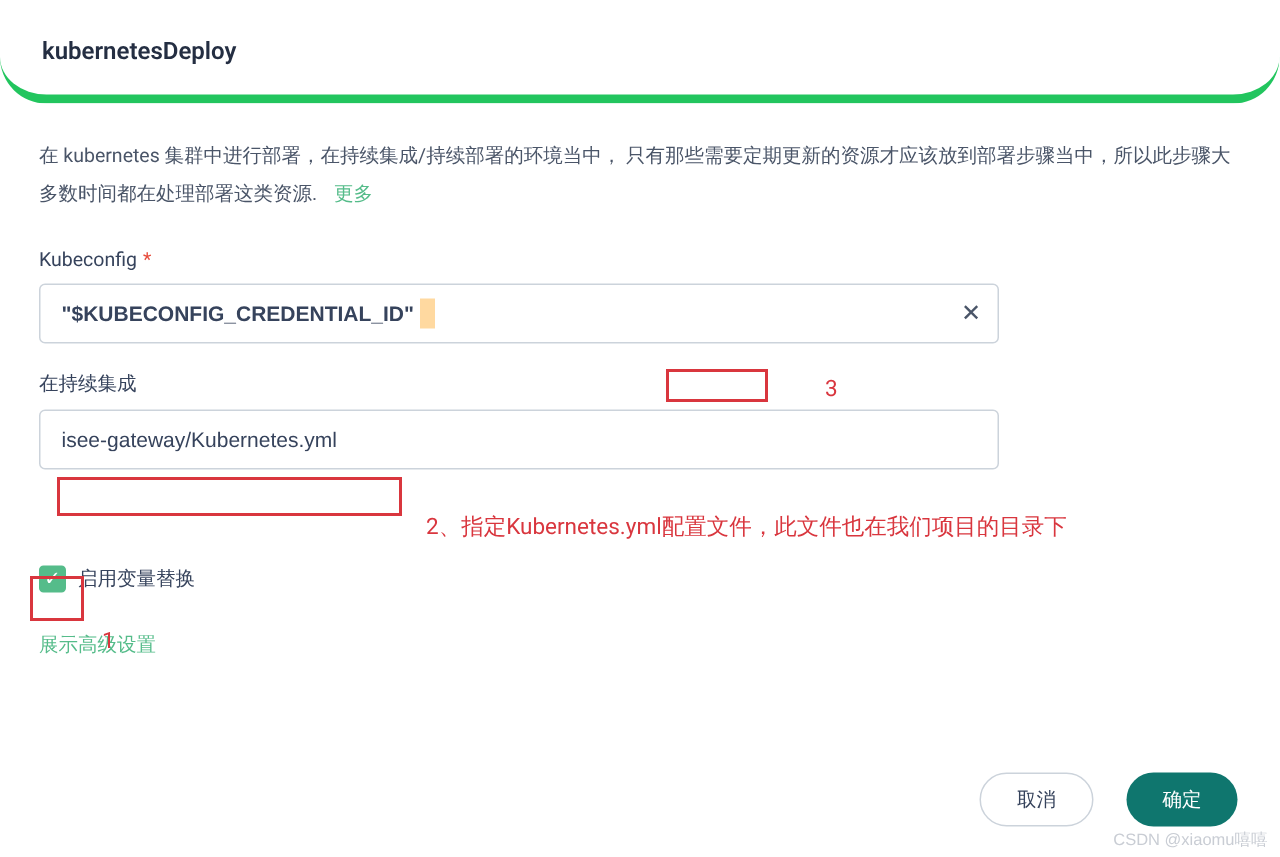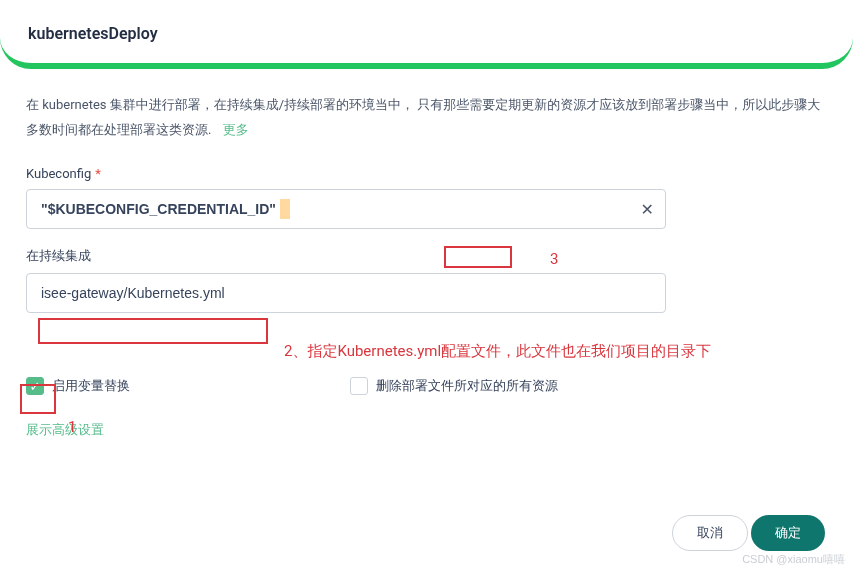--- a/index.html
+++ b/index.html
@@ -119,21 +119,21 @@
       margin-top: 26px;
       margin-left: 0;
       display: inline-block;
       cursor: pointer;
     }
     .footer {
       position: absolute;
       bottom: 20px;
       right: 28px;
       display: flex;
-      gap: 3px;
+      gap: 22px;
       align-items: flex-start;
     }
     .btn {
       height: 36px;
       padding: 0 24px;
       border-radius: 18px;
       font-size: 13px;
       cursor: pointer;
       display: flex;
       align-items: center;
@@ -191,24 +191,20 @@
     </div>
   </div>
 
   <div class="checkbox-group-wrap">
     <div class="checkbox-row">
       <div class="checkbox checked">
         <span>✓</span>
       </div>
       <span class="checkbox-label">启用变量替换</span>
     </div>
-    <div class="checkbox-row">
-      <div class="checkbox"></div>
-      <span class="checkbox-label">删除部署文件所对应的所有资源</span>
-    </div>
   </div>
 
   <div class="advanced-link">展示高级设置</div>
 </div>
 
 <div class="footer">
   <div class="btn btn-cancel">取消</div>
   <div class="btn btn-ok">确定</div>
 </div>
 

